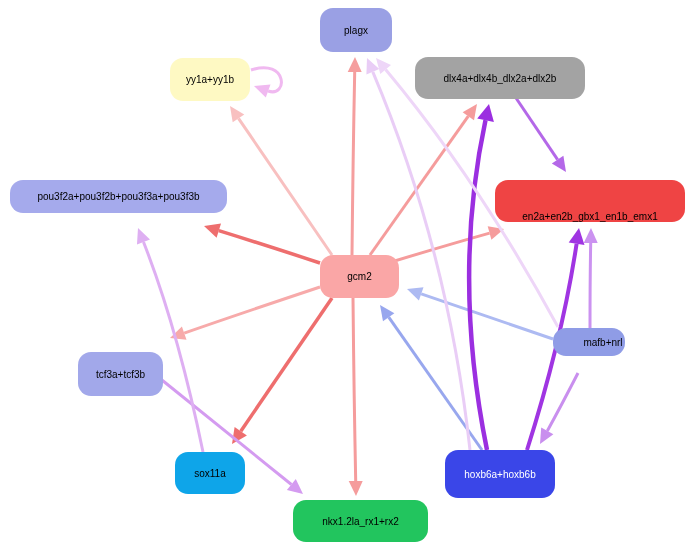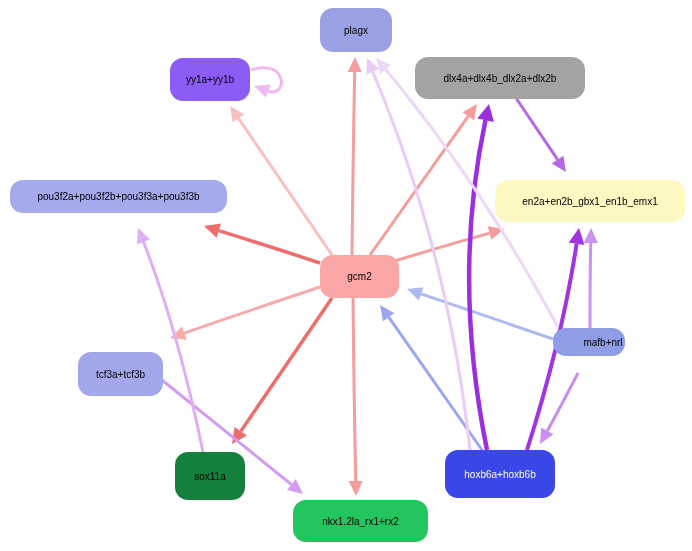--- a/index.html
+++ b/index.html
@@ -62,42 +62,42 @@
       <polygon points="303,494 286.9,490.0 295.8,479.1" fill="#d49bf0"></polygon>
       <path d="M203,452 Q178,330 143.5,242.0" fill="none" stroke="#deaff2" stroke-width="3" stroke-linecap="butt"></path>
       <polygon points="138,228 150.0,239.4 137.0,244.5" fill="#deaff2"></polygon>
       <path d="M251,70 C288,58 288,98 268.1,91.0" fill="none" stroke="#f0b9f0" stroke-width="3" stroke-linecap="butt"></path>
       <polygon points="254,86 270.5,84.4 265.8,97.6" fill="#f0b9f0"></polygon>
     </svg>
   <div id="node-layer">
       <div class="node" style="left: 320px; top: 8px; width: 72px; height: 44px; background: rgb(154, 160, 228); color: rgb(0, 0, 0);">
         <span>plagx</span>
       </div>
-      <div class="node" style="left: 170px; top: 58px; width: 80px; height: 43px; background: #8b5cf6; color: rgb(0, 0, 0);">
+      <div class="node" style="left: 170px; top: 58px; width: 80px; height: 43px; background: #fef9c3; color: rgb(0, 0, 0);">
         <span>yy1a+yy1b</span>
       </div>
       <div class="node" style="left: 415px; top: 57px; width: 170px; height: 42px; background: #a3a3a3; color: rgb(0, 0, 0);">
         <span>dlx4a+dlx4b_dlx2a+dlx2b</span>
       </div>
       <div class="node" style="left: 10px; top: 180px; width: 217px; height: 33px; background: rgb(165, 170, 236); color: rgb(0, 0, 0);">
         <span>pou3f2a+pou3f2b+pou3f3a+pou3f3b</span>
       </div>
-      <div class="node" style="left: 495px; top: 180px; width: 190px; height: 42px; background: #fef9c3; color: rgb(0, 0, 0);">
+      <div class="node" style="left: 495px; top: 180px; width: 190px; height: 42px; background: #ef4444; color: rgb(0, 0, 0); align-items: flex-end;">
         <span>en2a+en2b_gbx1_en1b_emx1</span>
       </div>
       <div class="node" style="left: 320px; top: 255px; width: 79px; height: 43px; background: rgb(250, 166, 166); color: rgb(0, 0, 0);">
         <span>gcm2</span>
       </div>
       <div class="node" style="left: 78px; top: 328px; width: 85px; height: 44px; background: rgb(162, 168, 234); color: rgb(0, 0, 0); margin-top: 24px;">
         <span>tcf3a+tcf3b</span>
       </div>
       <div class="node" style="left: 553px; top: 328px; width: 72px; height: 28px; background: rgb(143, 156, 230); color: rgb(0, 0, 0); padding-left: 28px;">
         <span>mafb+nrl</span>
       </div>
-      <div class="node" style="left: 175px; top: 452px; width: 70px; height: 48px; background: #15803d; color: rgb(0, 0, 0);">
+      <div class="node" style="left: 175px; top: 452px; width: 70px; height: 42px; background: #0ea5e9; color: rgb(0, 0, 0);">
         <span>sox11a</span>
       </div>
       <div class="node" style="left: 445px; top: 450px; width: 110px; height: 48px; background: rgb(58, 70, 232); color: rgb(255, 255, 255);">
         <span>hoxb6a+hoxb6b</span>
       </div>
       <div class="node" style="left: 293px; top: 500px; width: 135px; height: 42px; background: #22c55e; color: rgb(0, 0, 0);">
         <span>nkx1.2la_rx1+rx2</span>
       </div>
     </div>
 </div>

